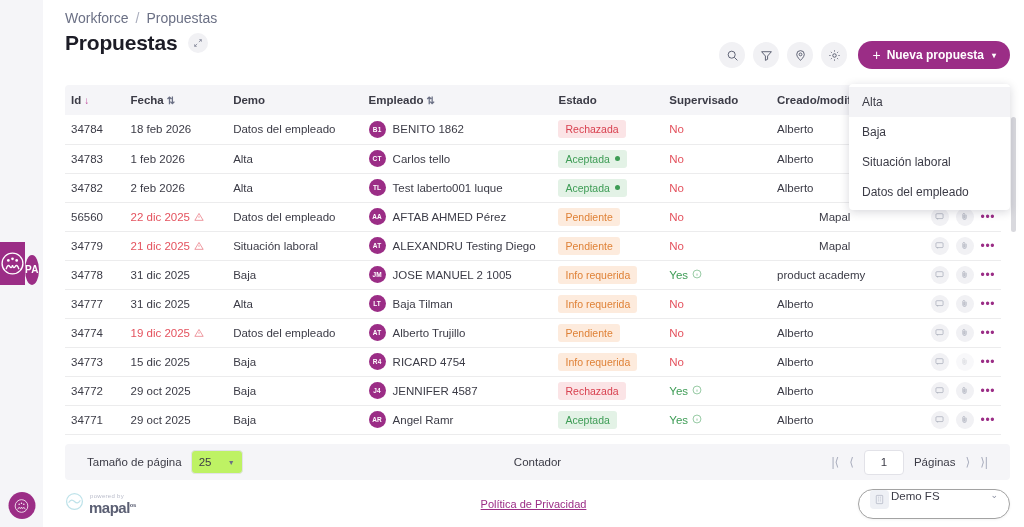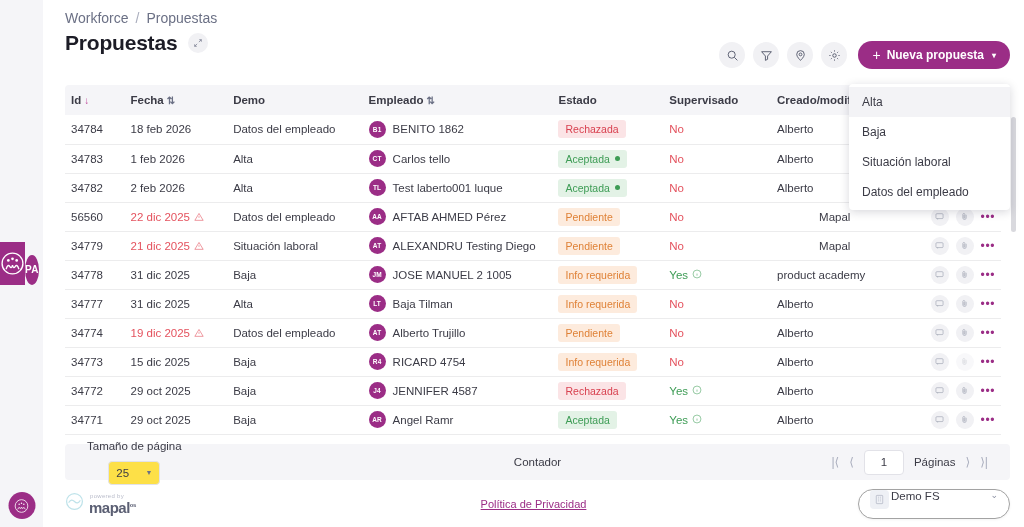--- a/index.html
+++ b/index.html
@@ -154,23 +154,23 @@
     position: absolute; right: 8px; top: 32px; width: 5px; height: 115px;
     background: #d9d9de; border-radius: 3px;
   }
 
   
   .pagination {
     height: 36px; flex: 0 0 36px; background: #f5f5f8;
     display: flex; align-items: center; padding: 0 22px;
     margin: 0 14px 0 22px; border-radius: 4px; position: relative;
   }
-  .pg-left { display: flex; align-items: center; gap: 9px; font-size: 11.5px; color: #3b3b46; flex-direction: column; }
+  .pg-left { display: flex; align-items: center; gap: 9px; font-size: 11.5px; color: #3b3b46; }
   .pg-select {
-    width: 52px; height: 24px; background: #fde047; border: 1px solid #e2e2e8; border-radius: 4px;
+    width: 52px; height: 24px; background: #bef264; border: 1px solid #e2e2e8; border-radius: 4px;
     display: flex; align-items: center; justify-content: space-between; padding: 0 7px;
     font-size: 11.5px; cursor: pointer;
   }
   .pg-select .caret { font-size: 7px; color: #6b7085; }
   .pg-center { position: absolute; left: 50%; transform: translateX(-50%); font-size: 11.5px; color: #3b3b46; }
   .pg-right { margin-left: auto; display: flex; align-items: center; gap: 10px; font-size: 11.5px; color: #3b3b46; }
   .pg-arrow { color: #a9adbd; cursor: pointer; font-size: 12px; }
   .pg-input {
     width: 40px; height: 25px; background: #fff; border: 1px solid #e2e2e8; border-radius: 4px;
     font-size: 11.5px; text-align: center; font-family: "Liberation Sans", sans-serif; color: #3b3b46;

